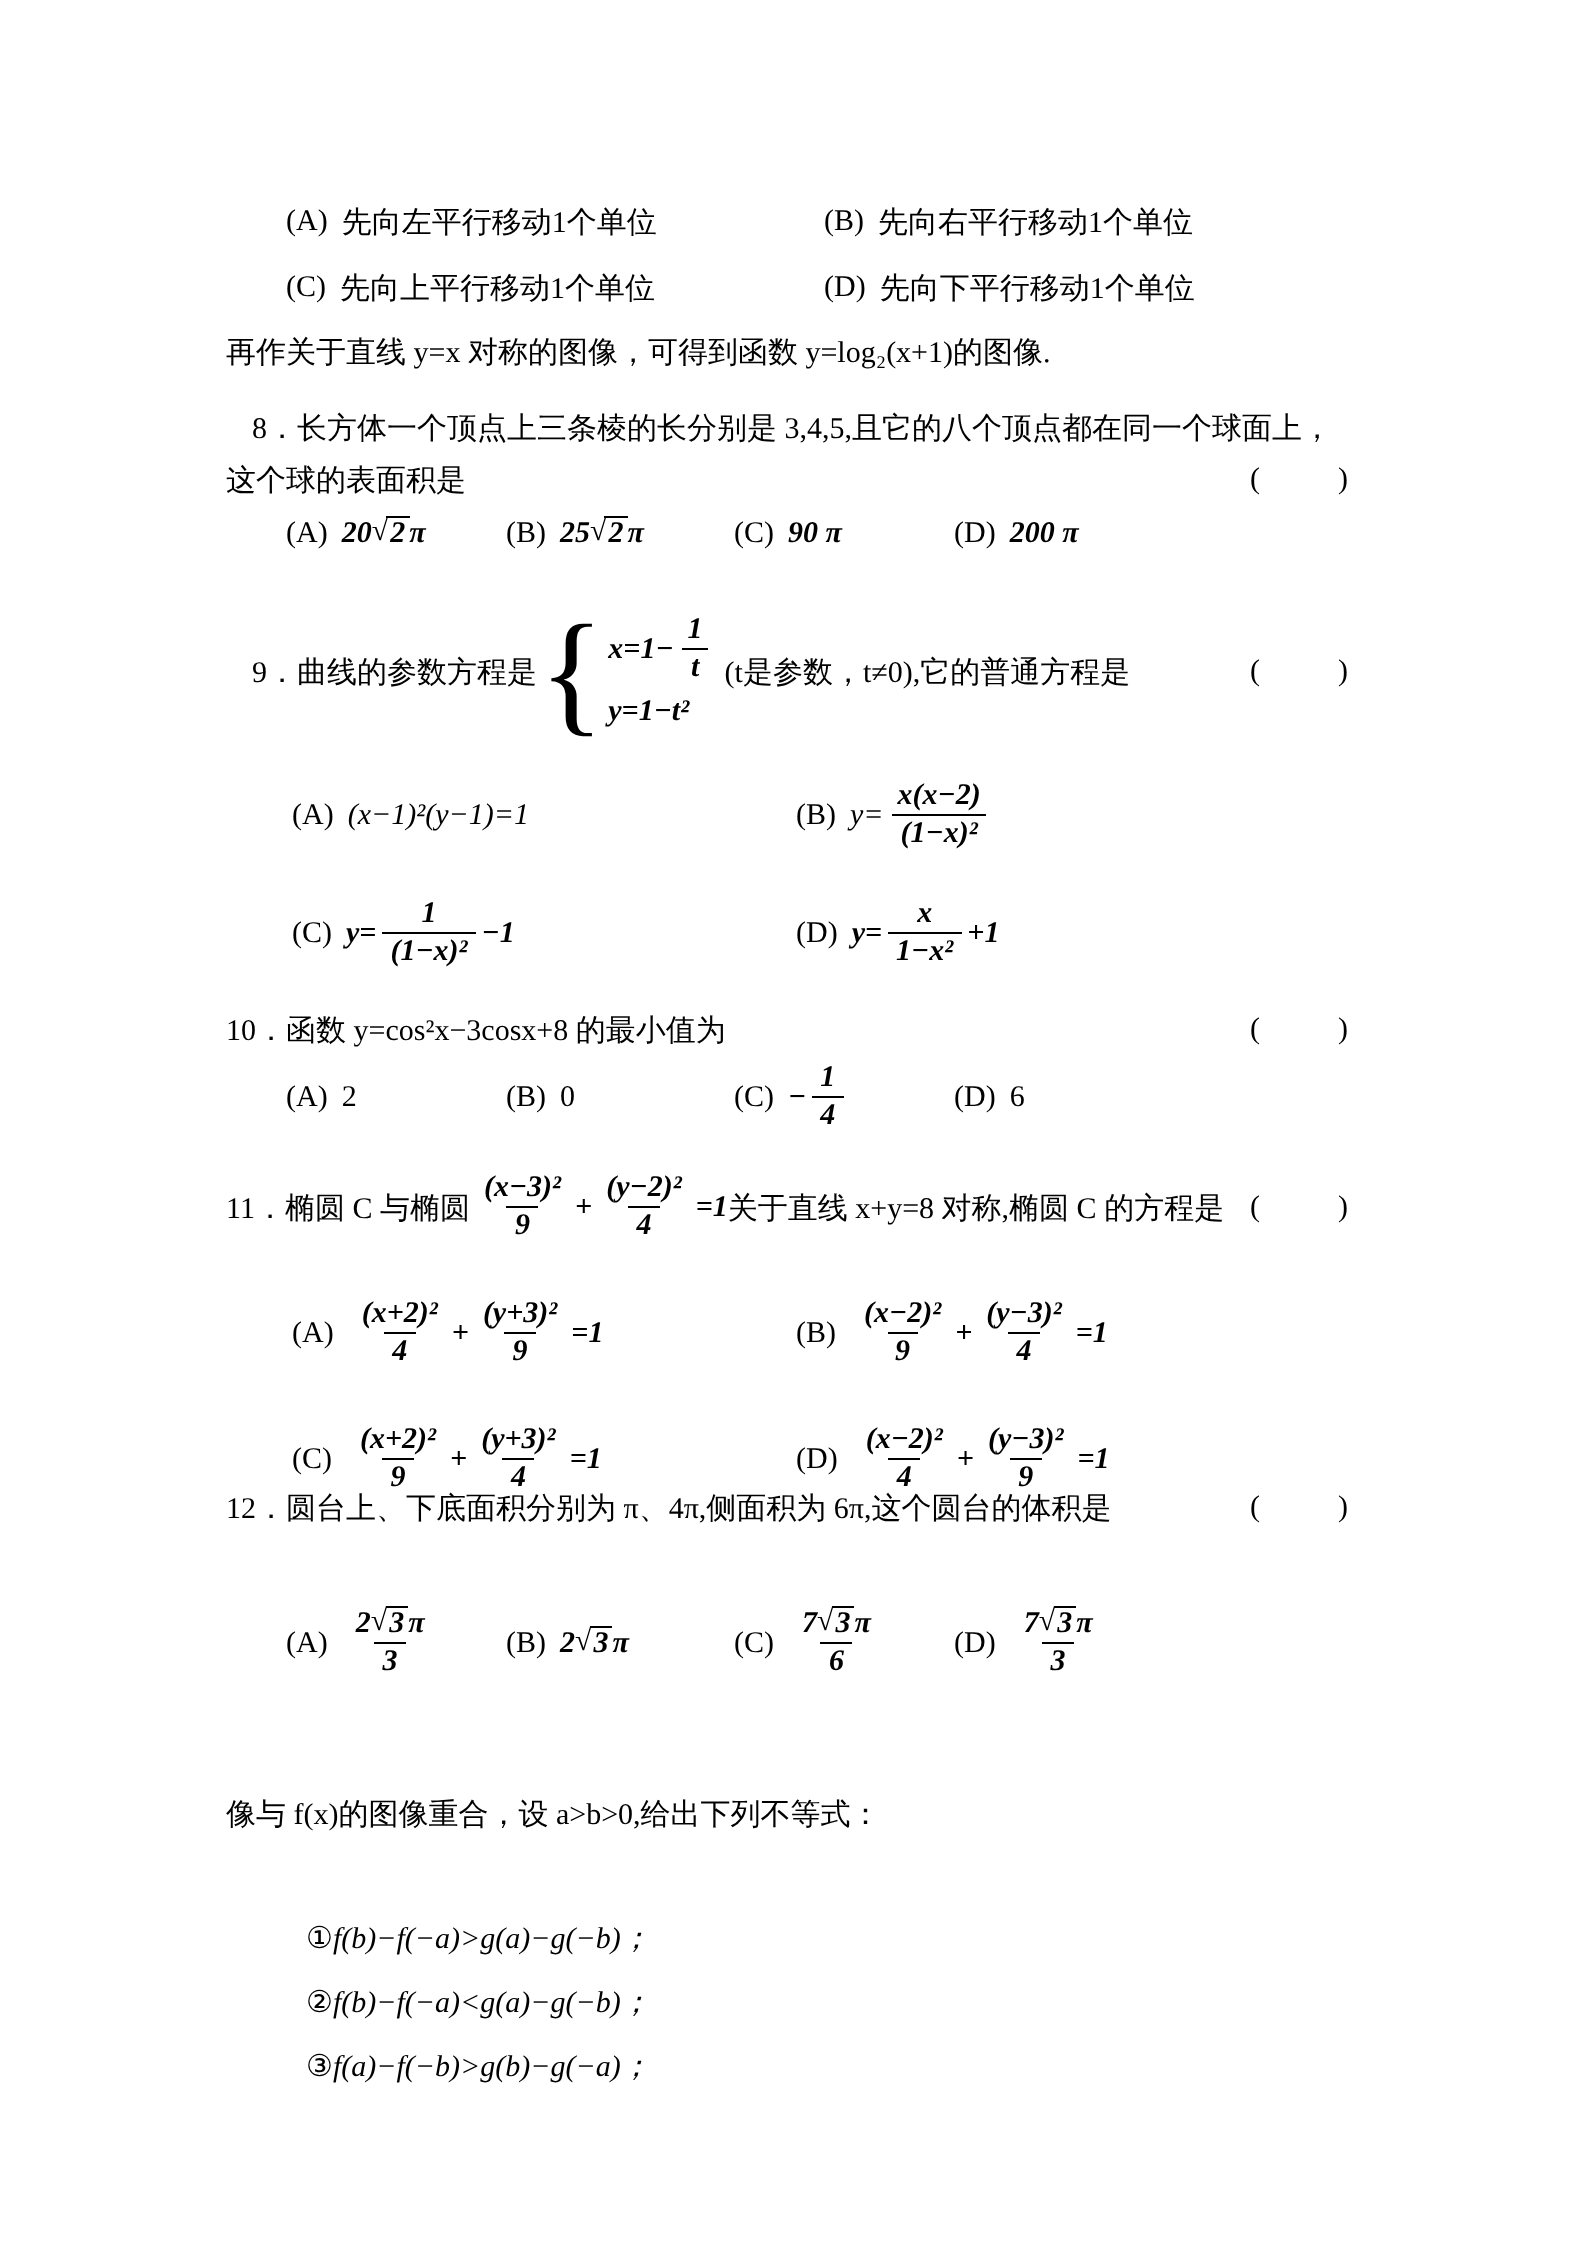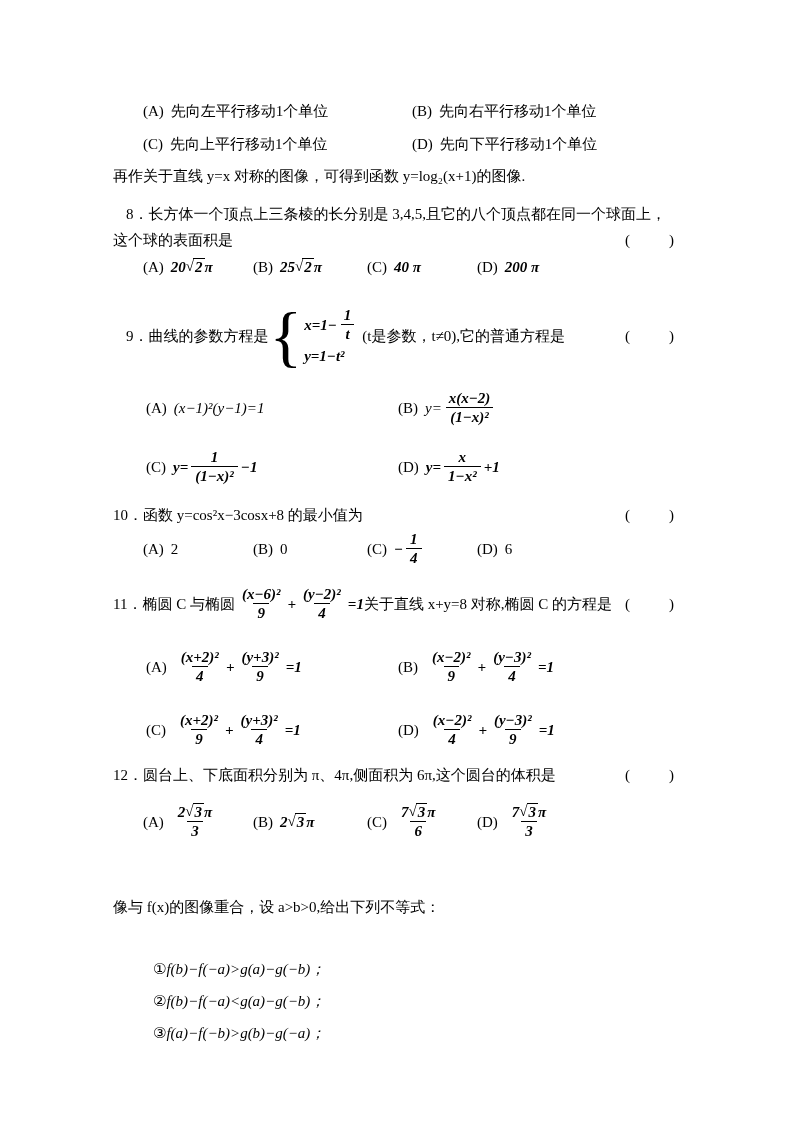--- a/index.html
+++ b/index.html
@@ -89,21 +89,21 @@
       <span class="lab">(B)</span>
       <span class="mb">25 </span>
       <span class="sqrt">
           <span class="s">√</span>
           <span class="rad">2</span>
         </span>
       <span class="mb">π</span>
     </div>
     <div class="opt">
       <span class="lab">(C)</span>
-      <span class="mb">40 π</span>
+      <span class="mb">90 π</span>
     </div>
     <div class="opt">
       <span class="lab">(D)</span>
       <span class="mb">200 π</span>
     </div>
   </div>
 
   <div class="r line" style="top:296px;height:80px;">
     <span style="text-indent:13px;">9．曲线的参数方程是</span>
     <span class="brace">{</span>
@@ -181,21 +181,21 @@
     </div>
     <div class="opt">
       <span class="lab">(D)</span>
       <span>6</span>
     </div>
   </div>
 
   <div class="r line" style="top:580px;height:48px;">
     <span>11．椭圆 C 与椭圆</span>
     <span class="frac">
-        <span class="num">(x−6)²</span>
+        <span class="num">(x−3)²</span>
         <span class="den">9</span>
       </span>
     <span class="mb">+</span>
     <span class="frac">
         <span class="num">(y−2)²</span>
         <span class="den">4</span>
       </span>
     <span class="mb">=1</span>
     <span>关于直线 x+y=8 对称,椭圆 C 的方程是</span>
     <span class="fill"></span>
@@ -251,21 +251,21 @@
         </span>
       <span class="mb">+</span>
       <span class="frac">
           <span class="num">(y−3)²</span>
           <span class="den">9</span>
         </span>
       <span class="mb">=1</span>
     </div>
   </div>
 
-  <div class="r line" style="top:766px;">
+  <div class="r line" style="top:745px;">
     <span>12．圆台上、下底面积分别为 π、4π,侧面积为 6π,这个圆台的体积是</span>
     <span class="fill"></span>
     <span class="paren">(        )</span>
   </div>
   <div class="r cols4" style="top:798px;height:48px;">
     <div class="opt">
       <span class="lab">(A)</span>
       <span class="frac">
           <span class="num line">
             <span>2</span>

